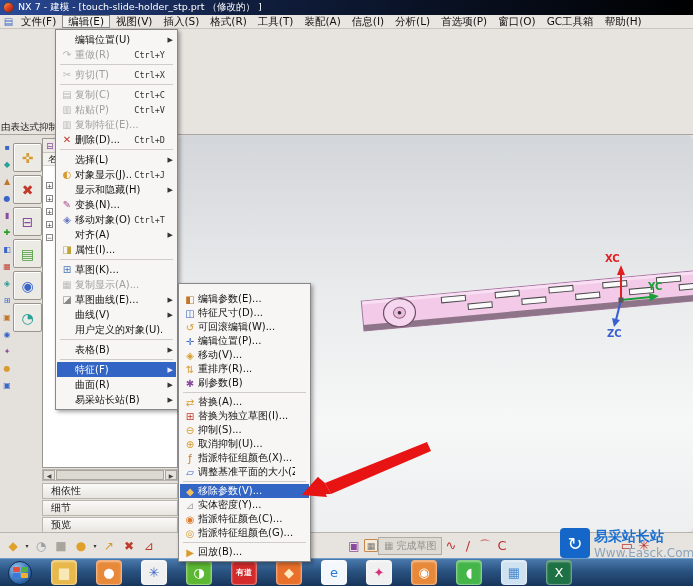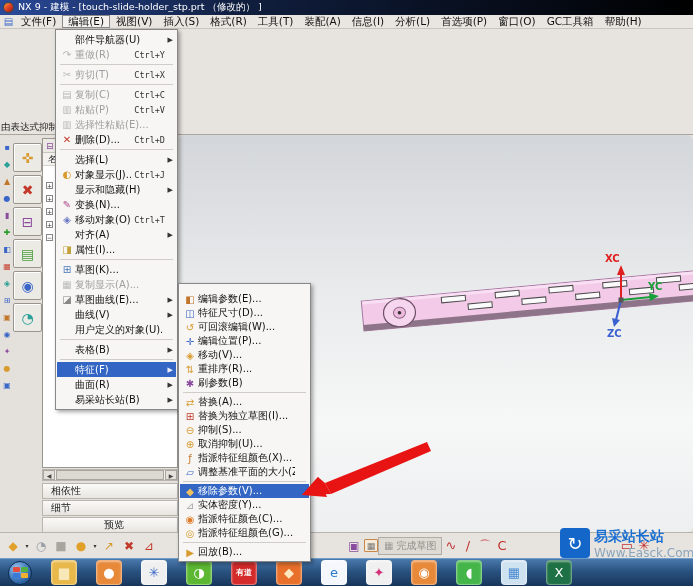--- a/index.html
+++ b/index.html
@@ -81,21 +81,21 @@
 .wtextcol{display:flex;flex-direction:column;}
 .wtext{font-size:14px;font-weight:bold;color:#1a6fd0;line-height:20px;white-space:nowrap;}
 .wsub{font-size:12px;color:#8aa4bc;white-space:nowrap;}
 .overlay{position:absolute;left:0;top:0;z-index:60;pointer-events:none;}
 </style>
 </head>
 <body>
 
 <div class="abs titlebar">
   <span class="nxlogo"></span>
-  <span class="ttext">NX 9 - 建模 - [touch-slide-holder_stp.prt （修改的） ]</span>
+  <span class="ttext">NX 7 - 建模 - [touch-slide-holder_stp.prt （修改的） ]</span>
 </div>
 
 <div class="abs menubar">
   <span class="mbicon">▤</span>
   <span style="display:flex;align-items:center;gap:1px;">
 
   <div class="mbi"><span>文件(F)</span></div>
       <div class="mbi active"><span>编辑(E)</span></div>
       <div class="mbi"><span>视图(V)</span></div>
       <div class="mbi"><span>插入(S)</span></div>
@@ -541,21 +541,21 @@
   <span class="sthumb"></span>
   <span class="sbtn">▶</span>
 </div>
 
 <div class="abs ph" style="top:483px;">
     <span>相依性</span>
   </div>
 <div class="abs ph" style="top:500px;">
     <span>细节</span>
   </div>
-<div class="abs ph" style="top:517px;justify-content:center;">
+<div class="abs ph" style="top:517px;">
     <span>预览</span>
   </div>
 
 <div class="abs viewport">
   <svg width="514" height="397" viewBox="0 0 514 397">
     <g transform="rotate(-5.2 185 196)">
       <rect x="185" y="166" width="334" height="30" fill="#f3cbe9" stroke="#a878a2" stroke-width="1"></rect>
       <rect x="186" y="166.5" width="332" height="3" fill="#f9dff3"></rect>
       <rect x="185" y="190" width="334" height="6" fill="#8d7488"></rect>
       <rect x="265" y="169.5" width="24" height="5.5" fill="#fbfbfb" stroke="#4a4a4a" stroke-width="1"></rect>
@@ -702,21 +702,21 @@
   <span class="wtextcol">
     <span class="wtext">易采站长站</span>
     <span class="wsub">Www.Easck.Com</span>
   </span>
 </div>
 
 <div class="menu editmenu">
 
     <div class="mi">
       <span class="mic"></span>
-      <span class="ml">部件导航器(U)</span>
+      <span class="ml">编辑位置(U)</span>
       <span class="msc"></span>
       <span class="mar">▶</span>
     </div>
 
     <div class="mi dis" style="--ic: #9ab;">
       <span class="mic">↷</span>
       <span class="ml">重做(R)</span>
       <span class="msc">Ctrl+Y</span>
       <span class="mar"></span>
     </div>
@@ -739,21 +739,21 @@
 
     <div class="mi dis" style="--ic: #aaa;">
       <span class="mic">▥</span>
       <span class="ml">粘贴(P)</span>
       <span class="msc">Ctrl+V</span>
       <span class="mar"></span>
     </div>
 
     <div class="mi dis" style="--ic: #aaa;">
       <span class="mic">▥</span>
-      <span class="ml">选择性粘贴(E)...</span>
+      <span class="ml">复制特征(E)...</span>
       <span class="msc"></span>
       <span class="mar"></span>
     </div>
 
     <div class="mi" style="--ic: #c23a2a;">
       <span class="mic">✕</span>
       <span class="ml">删除(D)...</span>
       <span class="msc">Ctrl+D</span>
       <span class="mar"></span>
     </div>

